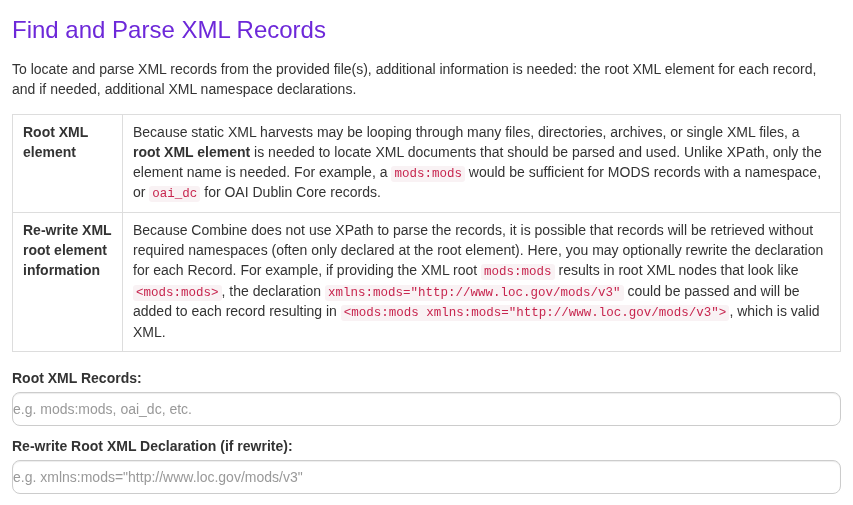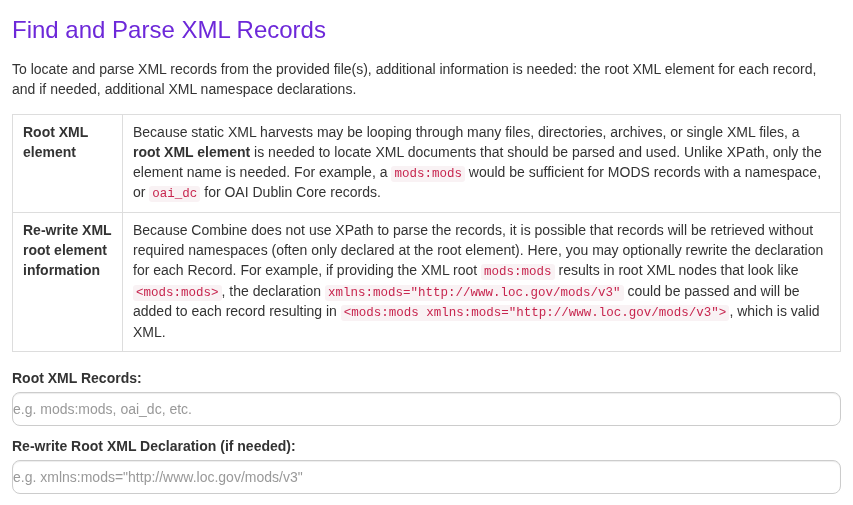--- a/index.html
+++ b/index.html
@@ -90,17 +90,17 @@
       <td>
         <span>Because Combine does not use XPath to parse the records, it is possible that records will be retrieved without required namespaces (often only declared at the root element). Here, you may optionally rewrite the declaration for each Record. For example, if providing the XML root </span><code>mods:mods</code><span> results in root XML nodes that look like </span><code>&lt;mods:mods&gt;</code><span>, the declaration </span><code>xmlns:mods="http://www.loc.gov/mods/v3"</code><span> could be passed and will be added to each record resulting in </span><code>&lt;mods:mods xmlns:mods="http://www.loc.gov/mods/v3"&gt;</code><span>, which is valid XML.</span>
       </td>
     </tr>
   </tbody>
 </table>
 
 <label class="form-label">Root XML Records:</label>
 <input type="text" class="form-control" placeholder="e.g. mods:mods, oai_dc, etc." style="">
 
-<label class="form-label">Re-write Root XML Declaration (if needed):</label>
+<label class="form-label">Re-write Root XML Declaration (if rewrite):</label>
 <input type="text" class="form-control" placeholder="e.g. xmlns:mods=&quot;http://www.loc.gov/mods/v3&quot;" style="">
 
 
 
 
 </body></html>

